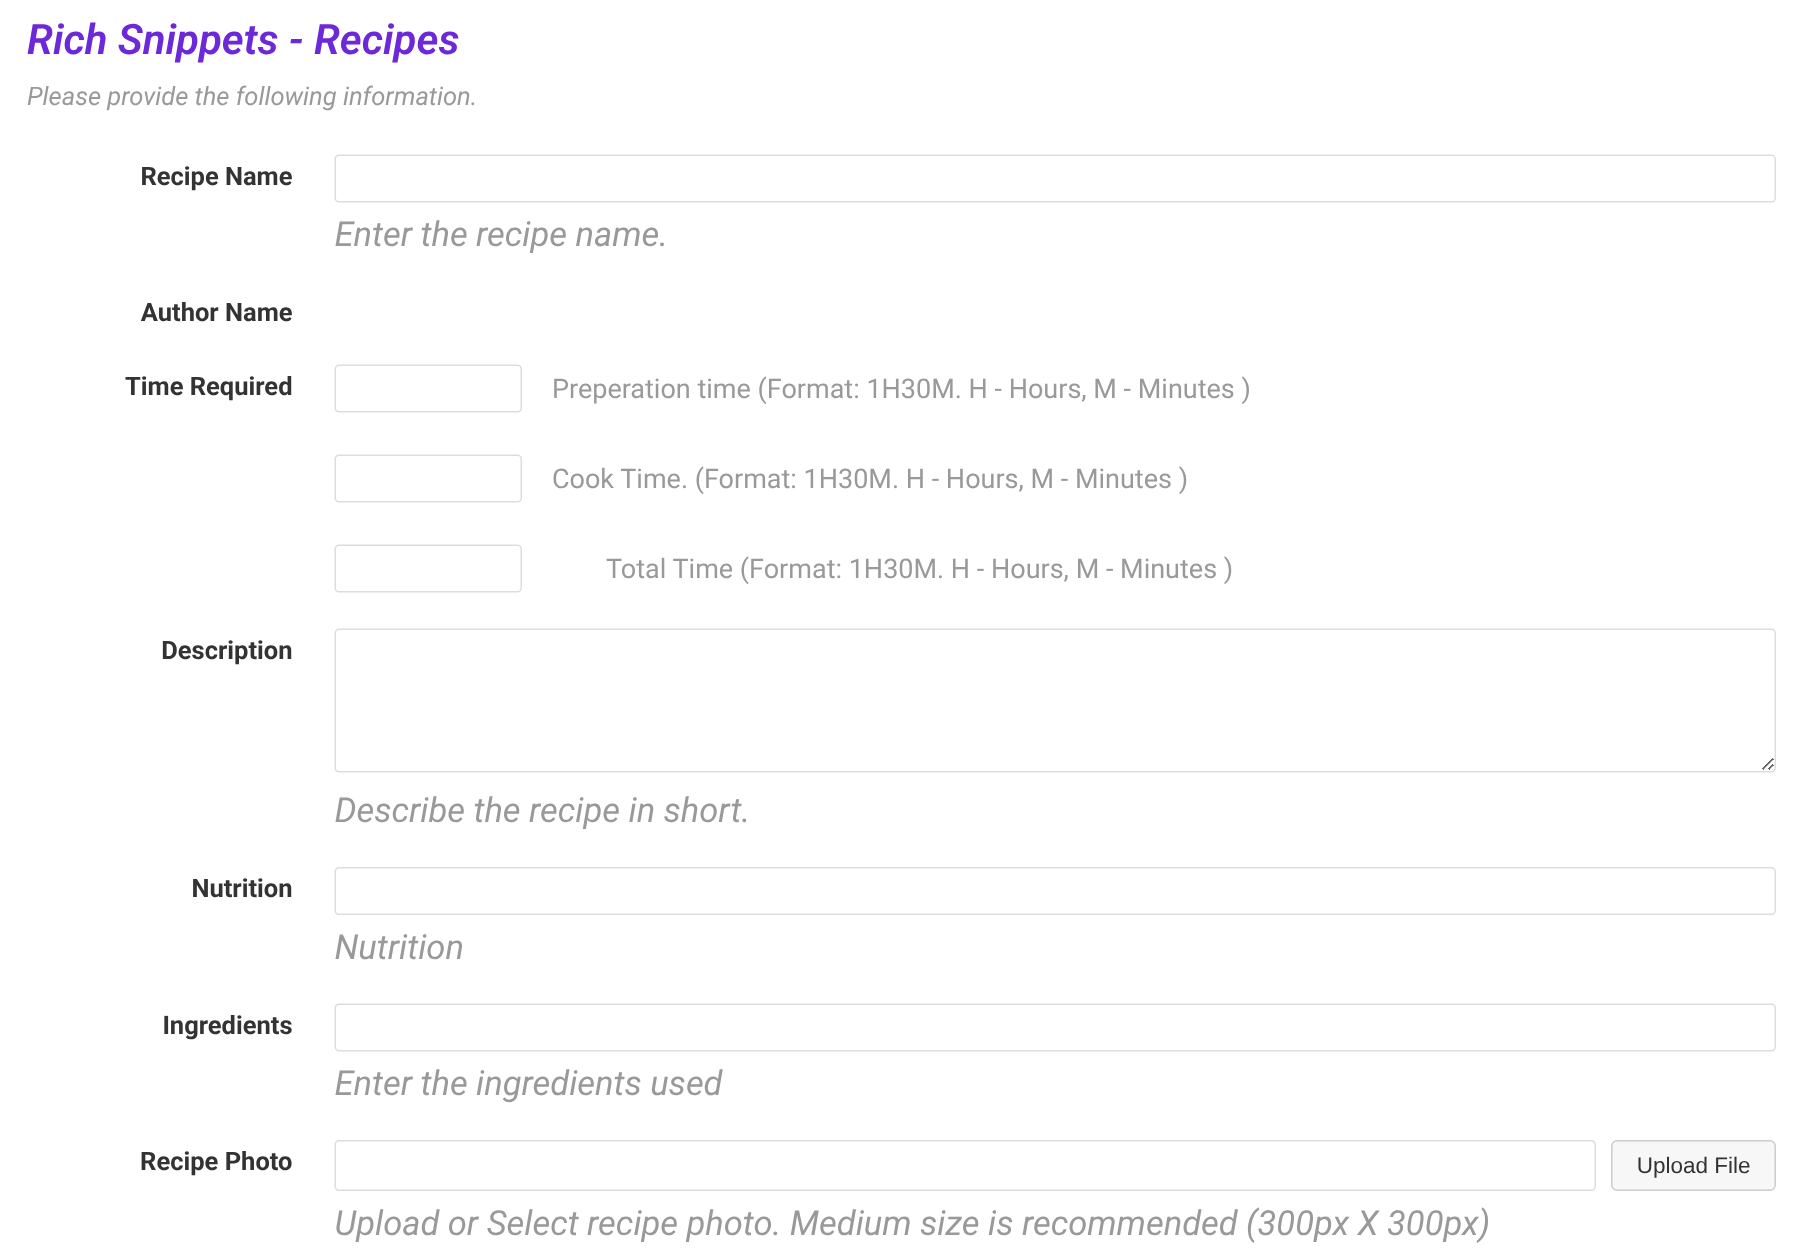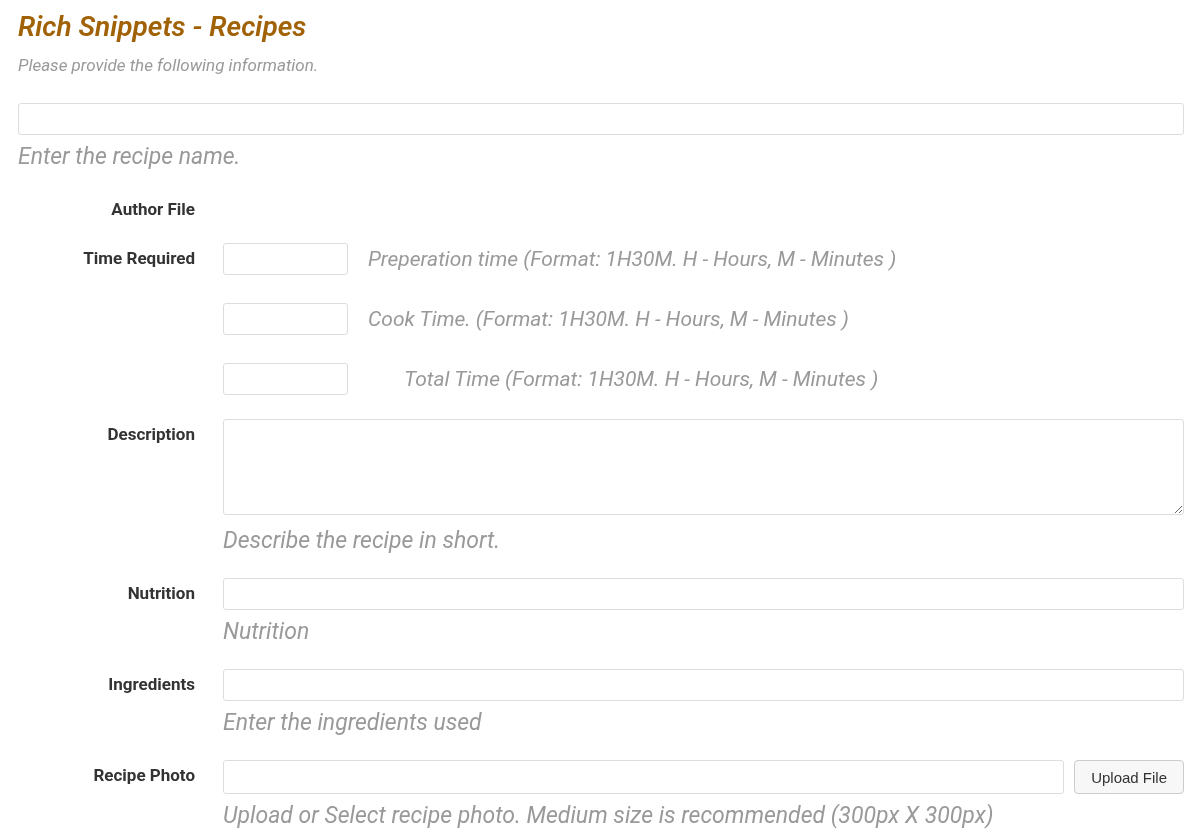--- a/index.html
+++ b/index.html
@@ -10,21 +10,21 @@
     body {
       font-family: -apple-system, BlinkMacSystemFont, "Segoe UI", Roboto, "Helvetica Neue", Arial, sans-serif;
       background: #fff;
       color: #333;
       padding: 10px 18px;
     }
     .page-title {
       font-size: 28px;
       font-weight: 600;
       font-style: italic;
-      color: #a16207;
+      color: #6d28d9;
       margin-bottom: 12px;
     }
     .page-subtitle {
       font-size: 17px;
       font-style: italic;
       color: #999;
       margin-bottom: 28px;
     }
     .form-row {
       display: flex;
@@ -82,22 +82,21 @@
     .inline-group {
       display: flex;
       align-items: center;
       margin-bottom: 28px;
     }
     .inline-group:last-child {
       margin-bottom: 0;
       gap: 36px;
     }
     .inline-help {
-      font-size: 21px;
-      font-style: italic;
+      font-size: 18px;
       color: #999;
       margin-left: 20px;
     }
     .file-row {
       display: flex;
       align-items: stretch;
       gap: 10px;
     }
     .file-input {
       flex: 1;
@@ -119,28 +118,29 @@
       cursor: pointer;
     }
   </style>
 </head>
 <body>
 
 <h1 class="page-title">Rich Snippets - Recipes</h1>
 <p class="page-subtitle">Please provide the following information.</p>
 
 <div class="form-row">
+  <div class="form-label">Recipe Name</div>
   <div class="form-control-wrap">
     <input type="text" class="text-input" value="" style="">
     <div class="help-text">Enter the recipe name.</div>
   </div>
 </div>
 
 <div class="form-row">
-  <div class="form-label">Author File</div>
+  <div class="form-label">Author Name</div>
 </div>
 
 <div class="form-row">
   <div class="form-label">Time Required</div>
   <div class="form-control-wrap">
     <div class="inline-group">
       <input type="text" class="text-input-small" value="" style="">
       <span class="inline-help">Preperation time (Format: 1H30M. H - Hours, M - Minutes )</span>
     </div>
     <div class="inline-group">

